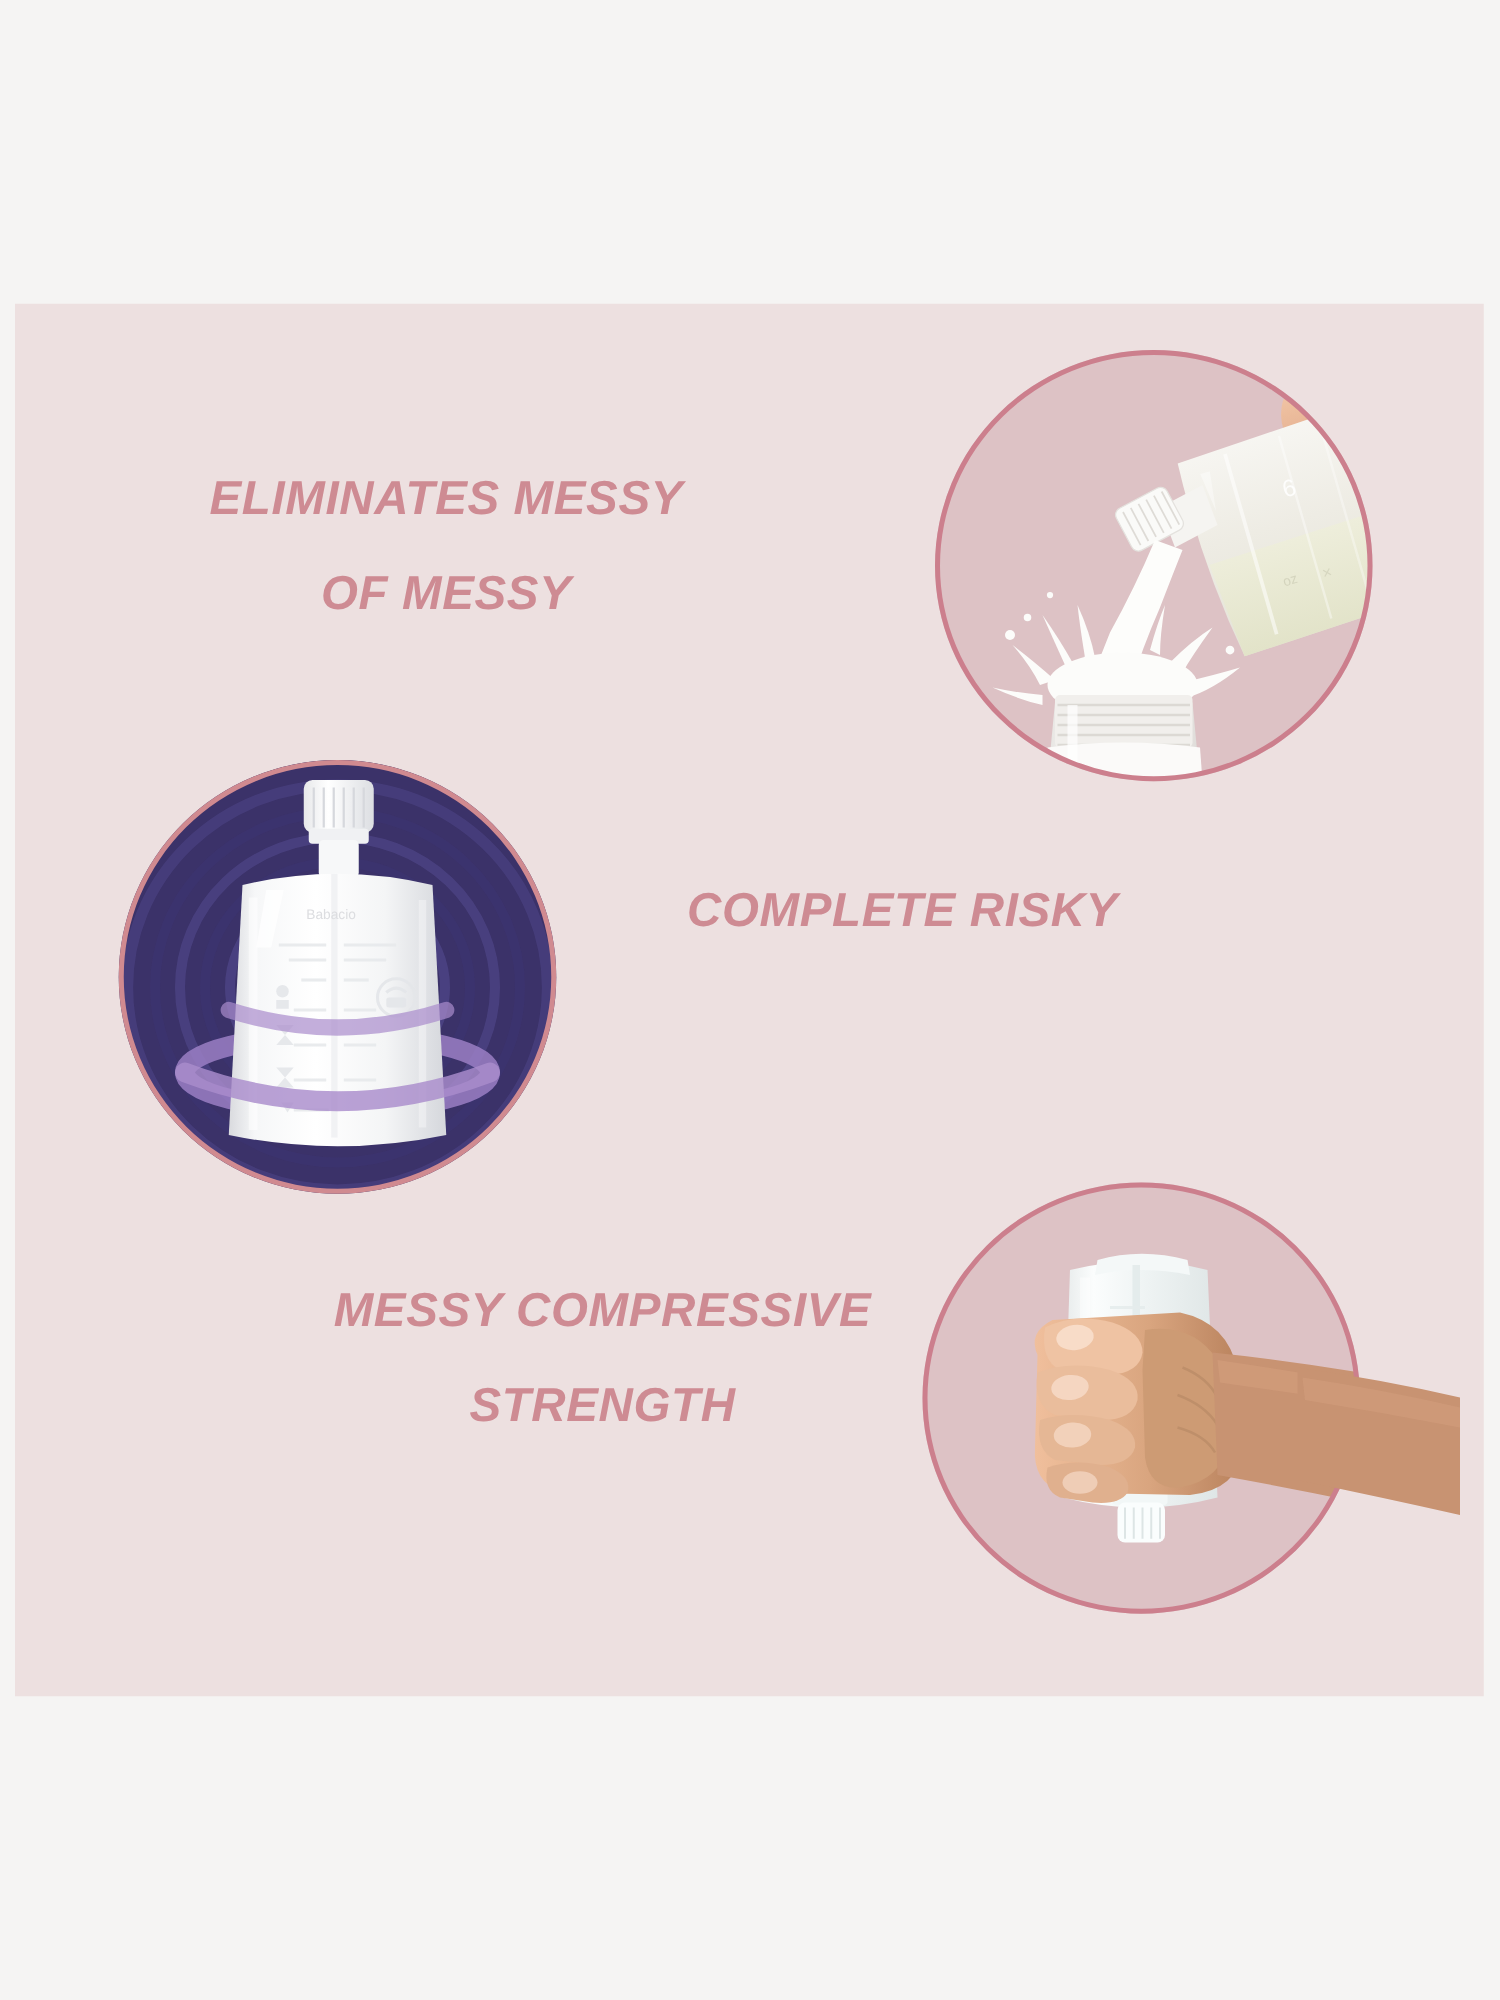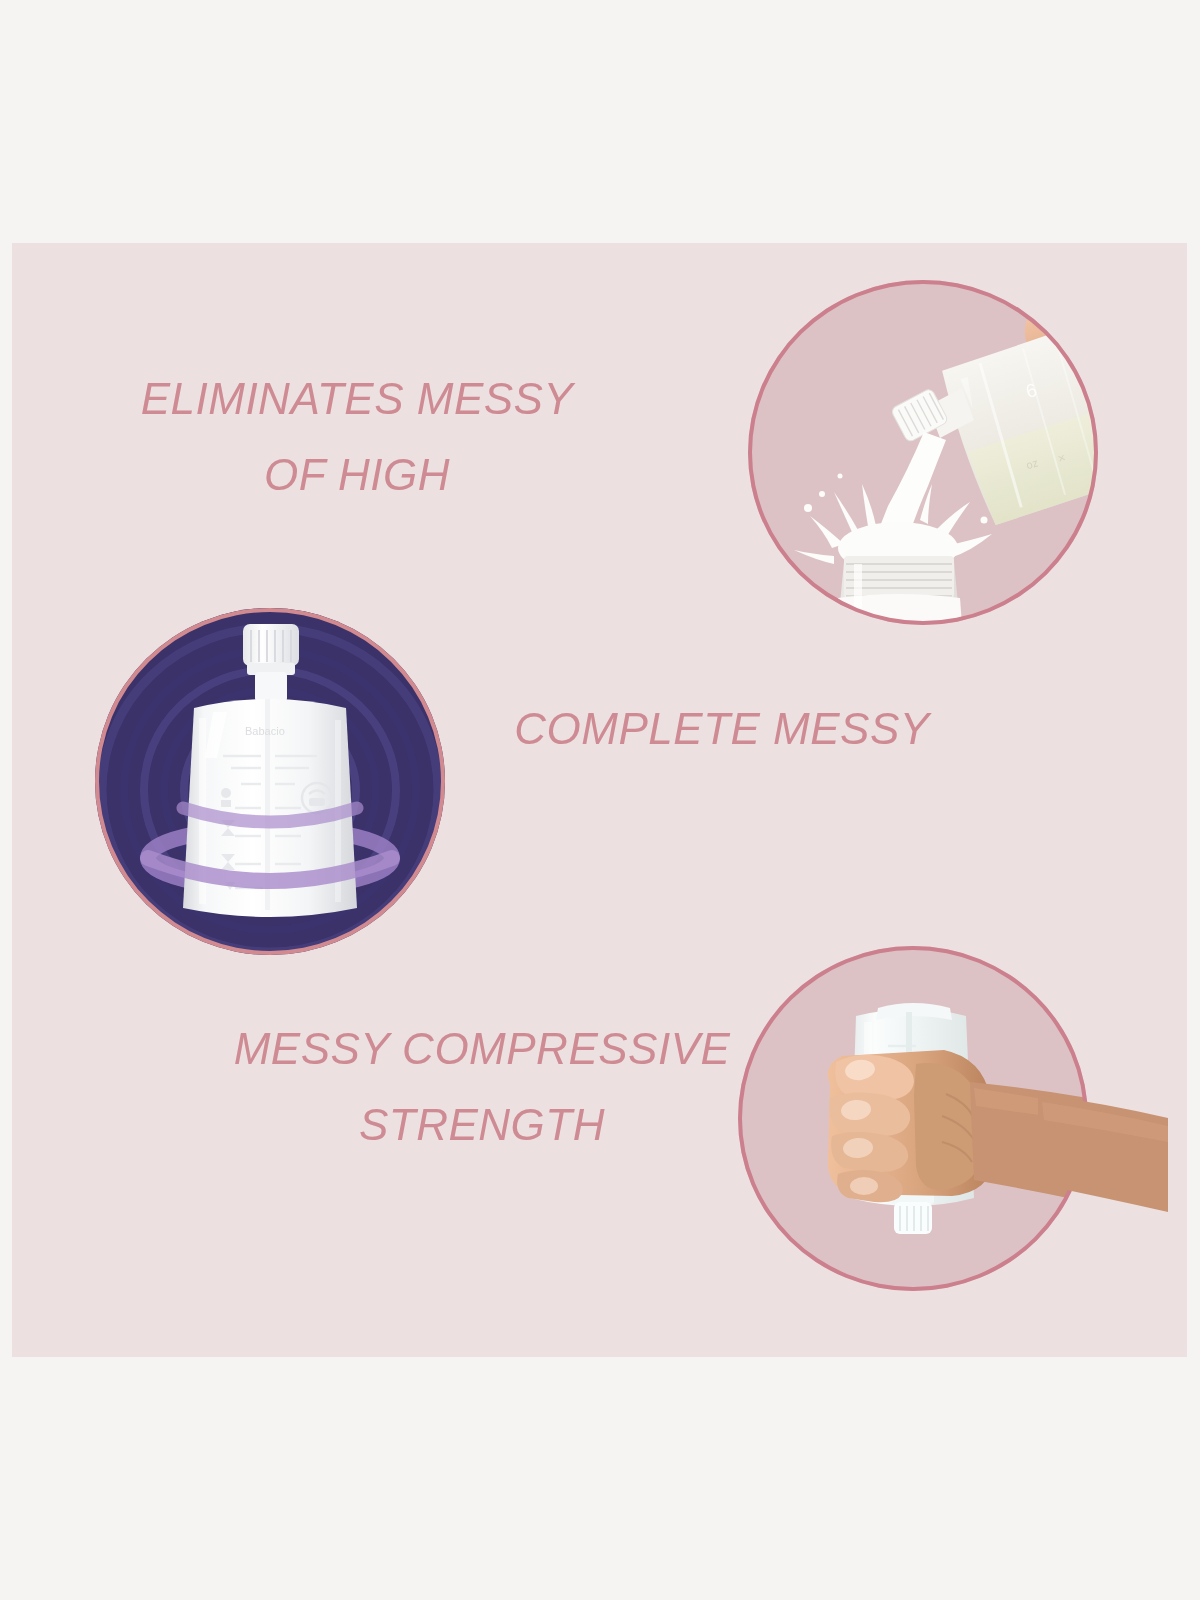--- a/index.html
+++ b/index.html
@@ -32,23 +32,23 @@
     width: 1175px;
     height: 1114px;
     background: #ede0e0;
     overflow: hidden;
   }
 
   
   .feature-text {
     position: absolute;
     color: #ce8b93;
-    font-weight: normal;
+    font-weight: bold;
     font-style: italic;
-    font-size: 44px;
+    font-size: 38px;
     line-height: 76px;
     letter-spacing: 0.5px;
     white-space: nowrap;
     -webkit-font-smoothing: antialiased;
   }
   .feature-text .ln { display: block; }
 
   #text-eliminates {
     left: 0px;
     top: 118px;
@@ -430,25 +430,25 @@
     </div>
     <div class="circle-ring" id="ring-squeeze"></div>
 
     <svg class="overlay-art" id="arm-extension" viewBox="0 0 440 345">
       <path d="M300 148 Q370 158 430 172 L430 266 Q368 252 300 238 Z" fill="#c89372"></path>
       <path d="M304 156 Q370 166 430 180 L430 196 Q368 184 306 174 Z" fill="#d39e7d" opacity="0.55"></path>
     </svg>
 
     <div class="feature-text" id="text-eliminates">
       <span class="ln">ELIMINATES MESSY</span>
-      <span class="ln">OF HIGH</span>
+      <span class="ln">OF MESSY</span>
     </div>
 
     <div class="feature-text" id="text-sterilized">
-      <span class="ln">COMPLETE MESSY</span>
+      <span class="ln">COMPLETE RISKY</span>
     </div>
 
     <div class="feature-text" id="text-strength">
       <span class="ln">MESSY COMPRESSIVE</span>
       <span class="ln">STRENGTH</span>
     </div>
 
   </div>
 </div>
 

